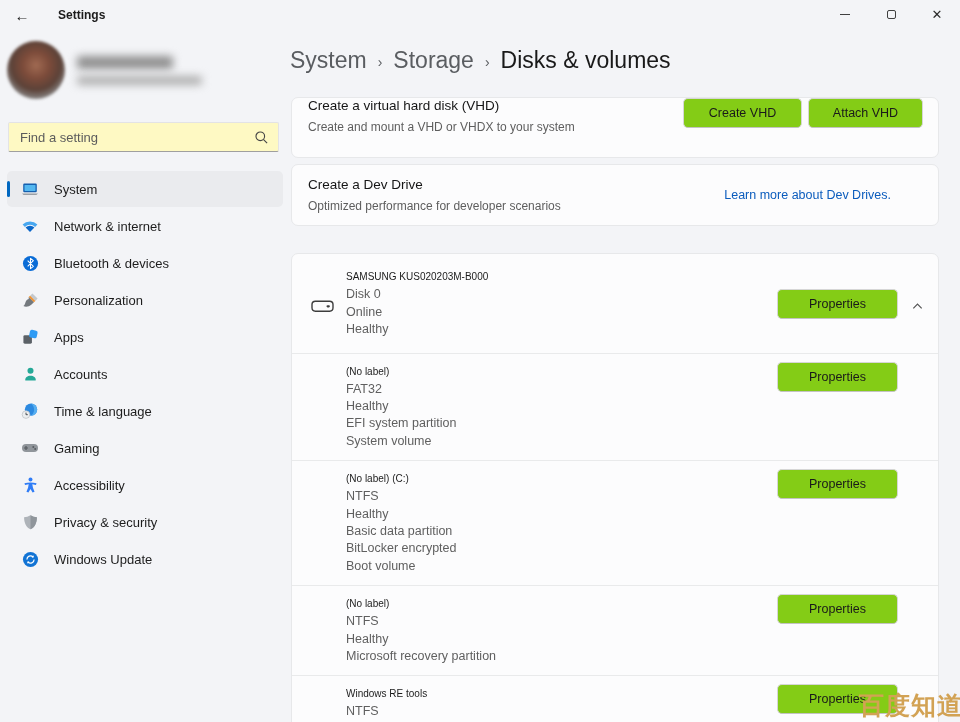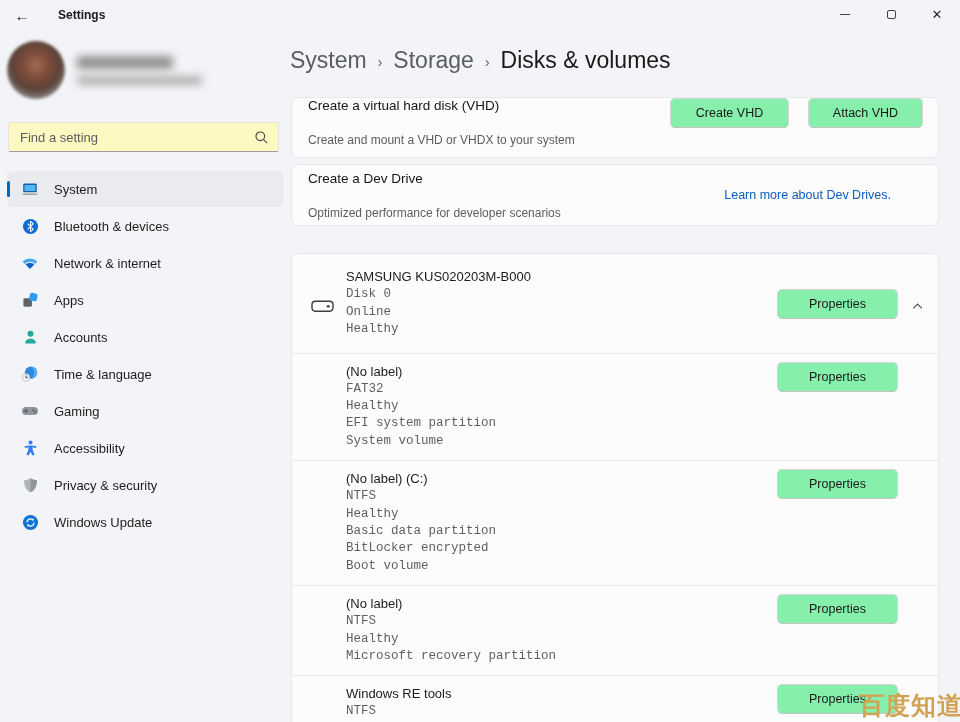--- a/index.html
+++ b/index.html
@@ -48,35 +48,35 @@
   .main { position:absolute; left:290px; top:30px; width:670px; height:692px; }
   .breadcrumb { position:absolute; left:0; top:17px; font-size:23px; display:flex; align-items:center; white-space:nowrap; }
   .bc-link { color:#5a5d61; }
   .bc-sep { color:#5a5d61; font-size:14px; margin:2px 11px 0; }
   .bc-current { color:#191919; font-weight:400; }
   .card { position:absolute; left:1px; width:648px; background:#fcfcfd;
     border:1px solid #e7e8ea; border-radius:7px; }
   .card-vhd { top:67px; height:61px; display:flex; align-items:flex-start; padding:0 15px 0 16px; }
   .card-dev { top:134px; height:62px; display:flex; align-items:center; padding:0 15px 0 16px; }
   .card-title { font-size:13.5px; color:#161616; }
-  .card-sub { font-size:12px; color:#5e5e5e; margin-top:20px; }
+  .card-sub { font-size:12px; color:#5e5e5e; margin-top:7px; }
   .spacer { margin-left:auto; }
-  .btn { background:#86efac; border:1px solid #d6d6d6; border-bottom-color:#c3c3c3;
+  .btn { background:#84cc16; border:1px solid #d6d6d6; border-bottom-color:#c3c3c3;
     border-radius:5px; height:30px; font-family:inherit; font-size:12.5px; color:#1a1a1a;
     display:inline-flex; align-items:center; justify-content:center; }
   .btn-create-vhd { min-width:119px; }
-  .btn-attach-vhd { min-width:115px; margin-left:19px; }
+  .btn-attach-vhd { min-width:115px; margin-left:6px; }
   .btn-dev { min-width:111px; }
   .dev-link { font-size:12.5px; color:#0b5cbd; margin-right:32px; }
   
   .card-disk { top:223px; height:478px; padding:0; overflow:hidden; }
   .disk-row { position:relative; padding:14px 150px 14px 54px; }
   .vol-row { position:relative; padding:9px 150px 10px 54px; border-top:1px solid #e9eaeb; }
-  .row-title { font-size:13px; color:#1b1b1b; line-height:18px; }
-  .row-detail { font-size:12.5px; color:#5f5f5f; line-height:17.4px;font-family:Liberation Mono, monospace; }
+  .row-title { font-size:10px; color:#1b1b1b; line-height:18px; }
+  .row-detail { font-size:12.5px; color:#5f5f5f; line-height:17.4px; }
   .disk-row .row-detail { line-height:17.5px; }
   .disk-ico { position:absolute; left:19px; top:43px; width:23px; height:18px; }
   .props-btn { position:absolute; right:40px; min-width:121px; }
   .disk-row .props-btn { top:35px; }
   .vol-row .props-btn { top:8px; }
   .chev-btn { position:absolute; right:11px; top:43px; width:20px; height:18px;
     display:flex; align-items:center; justify-content:center; }
   
   .watermark { position:absolute; right:-3px; bottom:0px; font-size:25px; font-weight:700;
     color:#d2a254; letter-spacing:1px; z-index:20; }
@@ -127,38 +127,48 @@
           <rect x="2.2" y="3.6" width="13.6" height="8.6" rx="1.2" fill="#155fae"></rect>
           <rect x="3.5" y="4.9" width="11" height="6" rx=".6" fill="#53b7ef"></rect>
           <path d="M1 13.4h16l-1.6 1.6H2.6z" fill="#9aa0a6"></path>
         </svg>
       </span>
       <span>System</span>
     </div>
 
     <div class="nav-item">
       <span class="nav-ico">
-        <svg viewBox="0 0 18 18" width="17" height="17">
-          <circle cx="9" cy="9" r="8" fill="#0a6cd6"></circle>
-          <path d="M6 6l6 6-3 2.5v-11l3 2.5-6 6" fill="none" stroke="#fff" stroke-width="1.1" stroke-linejoin="round"></path>
-        </svg>
-      </span>
-      <span>Bluetooth &amp; devices</span>
-    </div>
-
-    <div class="nav-item">
-      <span class="nav-ico">
         <svg viewBox="0 0 18 18" width="18" height="18">
           <path d="M1.6 7.6a10.4 10.4 0 0 1 14.8 0l-2.3 2.3a7.2 7.2 0 0 0-10.2 0z" fill="#47a7f0"></path>
           <path d="M4.6 10.6a6.2 6.2 0 0 1 8.8 0L9 15z" fill="#0a66c9"></path>
         </svg>
       </span>
       <span>Network &amp; internet</span>
     </div>
 
+    <div class="nav-item">
+      <span class="nav-ico">
+        <svg viewBox="0 0 18 18" width="17" height="17">
+          <circle cx="9" cy="9" r="8" fill="#0a6cd6"></circle>
+          <path d="M6 6l6 6-3 2.5v-11l3 2.5-6 6" fill="none" stroke="#fff" stroke-width="1.1" stroke-linejoin="round"></path>
+        </svg>
+      </span>
+      <span>Bluetooth &amp; devices</span>
+    </div>
+
+    <div class="nav-item">
+      <span class="nav-ico">
+        <svg viewBox="0 0 18 18" width="17" height="17">
+          <path d="M11 1.5l5.5 5.5-2.4 2.4-5.5-5.5z" fill="#c3c8cd"></path>
+          <path d="M8.6 3.9l5.5 5.5-1.5 1.5-5.5-5.5z" fill="#f0912d"></path>
+          <path d="M7.1 5.4l5.5 5.5-2.8 2.6c-2.2 2-5.8 2.6-8.3 1.4 1.5-.8 1.7-2.3 2.3-4.2.4-1.3 1.3-2.6 3.3-3.3z" fill="#74797e"></path>
+        </svg>
+      </span>
+      <span>Personalization</span>
+    </div>
 
     <div class="nav-item">
       <span class="nav-ico">
         <svg viewBox="0 0 18 18" width="17" height="17">
           <rect x="1.5" y="6.5" width="9" height="9" rx="1.5" fill="#5b6167"></rect>
           <rect x="8" y="1.2" width="8.2" height="8.2" rx="2" fill="#2f9bf4" transform="rotate(12 12 5)"></rect>
         </svg>
       </span>
       <span>Apps</span>
     </div>

